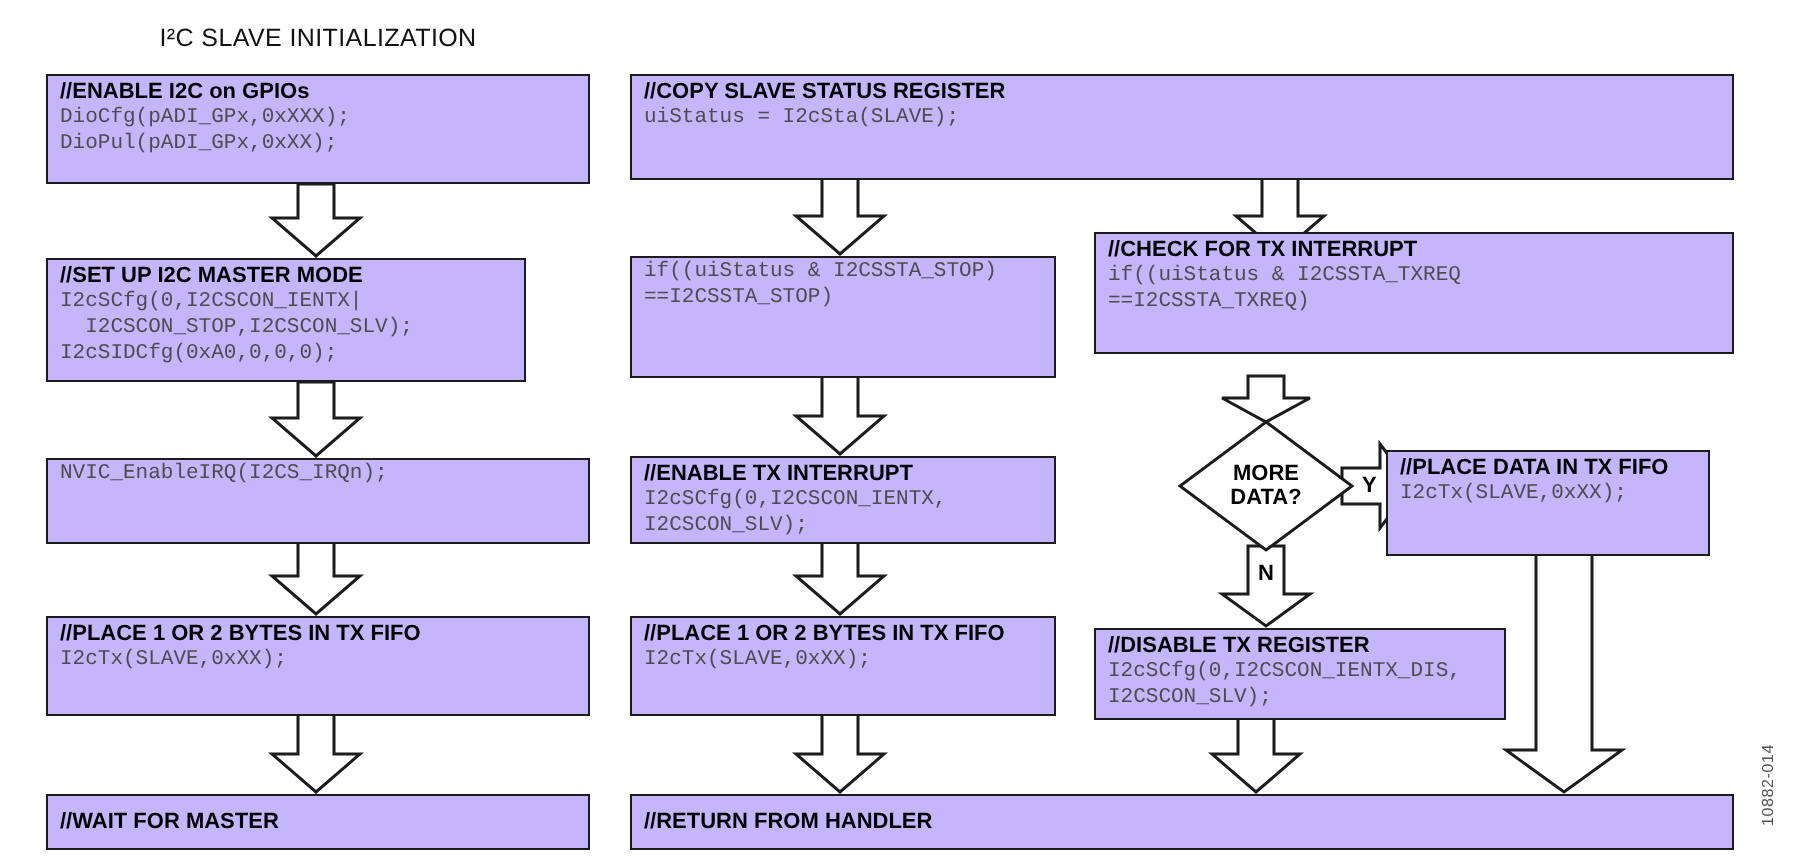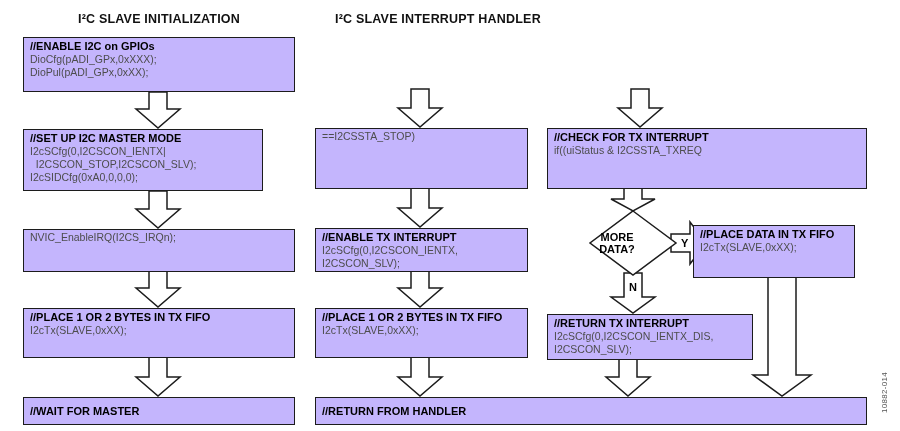--- a/index.html
+++ b/index.html
@@ -2,32 +2,32 @@
 <html><head>
 <meta charset="utf-8">
 <style>
   html,body{margin:0;padding:0;background:#fff;}
   #canvas{
     position:relative;width:900px;height:431px;background:#fff;overflow:hidden;
     font-family:"Liberation Sans",sans-serif;
   }
   .overlay{position:absolute;left:0;top:0;z-index:0;}
   .title{
-    position:absolute;z-index:2;font-size:12.5px;font-weight:bold;color:#111;
+    position:absolute;z-index:2;font-size:12.5px;font-weight:normal;color:#111;
     letter-spacing:.2px;white-space:pre;
   }
   .box{
     position:absolute;z-index:1;background:#c4b5fd;border:1.5px solid #1c1c1c;
     box-sizing:border-box;padding:1px 6px;overflow:hidden;
   }
   .box .hdr{
     font-size:11px;font-weight:bold;color:#000;line-height:14px;white-space:pre;
   }
   .box .code{
-    font-family:Liberation Sans, sans-serif;
+    font-family:Liberation Mono, monospace;
     font-size:10.5px;color:#4d4d4d;line-height:13px;white-space:pre;
   }
   .box.single{padding-top:6px;}
   .decision-label{
     position:absolute;z-index:2;width:86px;text-align:center;
     font-size:11px;font-weight:bold;color:#000;line-height:12px;
   }
   .branch-label{
     position:absolute;z-index:2;font-size:11px;font-weight:bold;color:#000;
   }
@@ -59,21 +59,20 @@
       <polygon points="671,234 690,234 690,222 706,243 690,264 690,252 671,252"></polygon>
       <polygon points="624,273 624,297 611,297 633,313 655,297 642,297 642,273"></polygon>
       <polygon points="619,359 619,377 606,377 628,396 650,377 637,377 637,359"></polygon>
       <polygon points="768,277 768,375 753,375 782,396 811,375 796,375 796,277"></polygon>
 
       <polygon points="633,211 676,243 633,275 590,243"></polygon>
     </g>
   </svg>
 
   <div class="title" style="left:23px;top:12px;width:272px;text-align:center">I²C SLAVE INITIALIZATION</div>
-  <div class="title" style="left:335px;top:12px">I²C SLAVE INTERRUPT HANDLER</div>
 
   <div class="box" style="left:23px;top:37px;width:272px;height:55px">
     <div class="hdr">//ENABLE I2C on GPIOs</div>
     <div class="code">DioCfg(pADI_GPx,0xXXX);</div>
     <div class="code">DioPul(pADI_GPx,0xXX);</div>
   </div>
 
   <div class="box" style="left:23px;top:129px;width:240px;height:62px">
     <div class="hdr">//SET UP I2C MASTER MODE</div>
     <div class="code">I2cSCfg(0,I2CSCON_IENTX|</div>
@@ -87,57 +86,63 @@
 
   <div class="box" style="left:23px;top:308px;width:272px;height:50px">
     <div class="hdr">//PLACE 1 OR 2 BYTES IN TX FIFO</div>
     <div class="code">I2cTx(SLAVE,0xXX);</div>
   </div>
 
   <div class="box single" style="left:23px;top:397px;width:272px;height:28px">
     <div class="hdr">//WAIT FOR MASTER</div>
   </div>
 
+  <div class="box" style="left:315px;top:37px;width:552px;height:53px">
+    <div class="hdr">//COPY SLAVE STATUS REGISTER</div>
+    <div class="code">uiStatus = I2cSta(SLAVE);</div>
+  </div>
 
   <div class="box" style="left:315px;top:128px;width:213px;height:61px">
+    <div class="code">if((uiStatus &amp; I2CSSTA_STOP)</div>
     <div class="code">==I2CSSTA_STOP)</div>
   </div>
 
   <div class="box" style="left:315px;top:228px;width:213px;height:44px">
     <div class="hdr">//ENABLE TX INTERRUPT</div>
     <div class="code">I2cSCfg(0,I2CSCON_IENTX,</div>
     <div class="code">I2CSCON_SLV);</div>
   </div>
 
   <div class="box" style="left:315px;top:308px;width:213px;height:50px">
     <div class="hdr">//PLACE 1 OR 2 BYTES IN TX FIFO</div>
     <div class="code">I2cTx(SLAVE,0xXX);</div>
   </div>
 
   <div class="box single" style="left:315px;top:397px;width:552px;height:28px">
     <div class="hdr">//RETURN FROM HANDLER</div>
   </div>
 
-  <div class="box" style="left:547px;top:128px;width:320px;height:61px">
+  <div class="box" style="left:547px;top:116px;width:320px;height:61px">
     <div class="hdr">//CHECK FOR TX INTERRUPT</div>
     <div class="code">if((uiStatus &amp; I2CSSTA_TXREQ</div>
+    <div class="code">==I2CSSTA_TXREQ)</div>
   </div>
 
   <div class="box" style="left:693px;top:225px;width:162px;height:53px">
     <div class="hdr">//PLACE DATA IN TX FIFO</div>
     <div class="code">I2cTx(SLAVE,0xXX);</div>
   </div>
 
   <div class="box" style="left:547px;top:314px;width:206px;height:46px">
-    <div class="hdr">//RETURN TX INTERRUPT</div>
+    <div class="hdr">//DISABLE TX REGISTER</div>
     <div class="code">I2cSCfg(0,I2CSCON_IENTX_DIS,</div>
     <div class="code">I2CSCON_SLV);</div>
   </div>
 
-  <div class="decision-label" style="left:574px;top:231px">
+  <div class="decision-label" style="left:590px;top:231px">
     <div>MORE</div>
     <div>DATA?</div>
   </div>
   <div class="branch-label" style="left:681px;top:237px">Y</div>
   <div class="branch-label" style="left:629px;top:281px">N</div>
 
   <div class="watermark">10882-014</div>
 
 </div>
 

